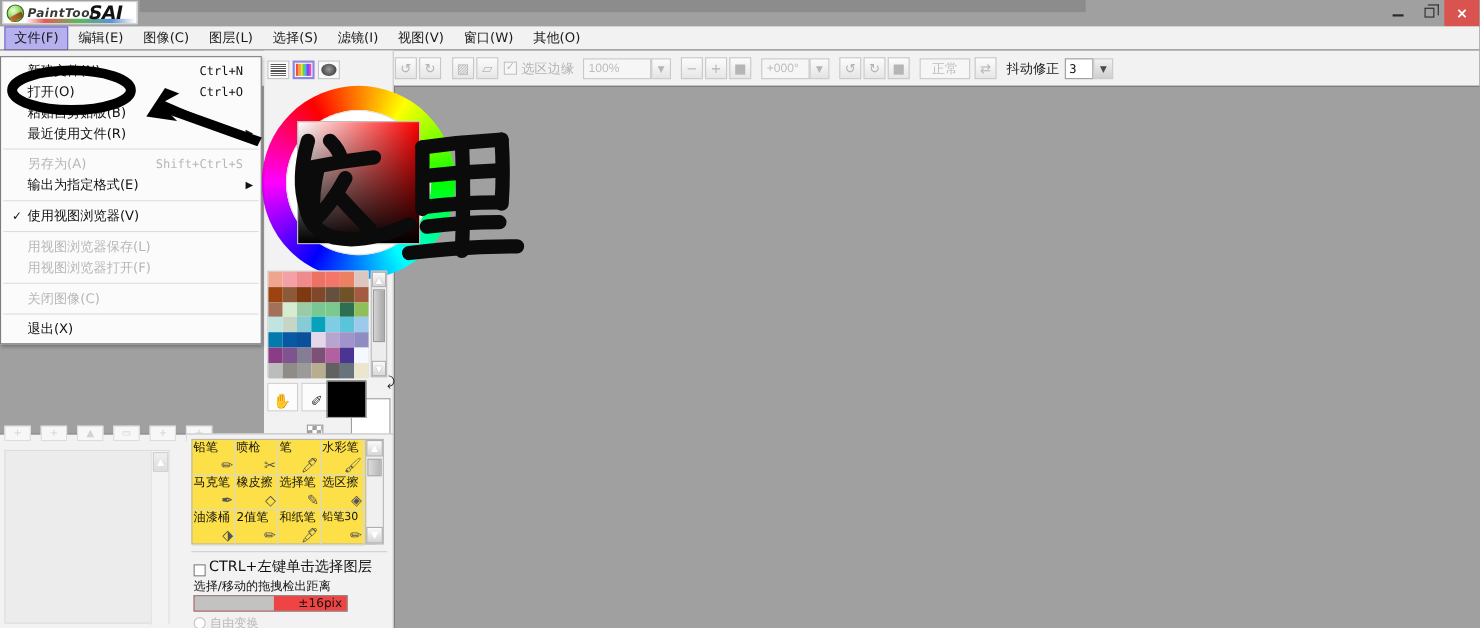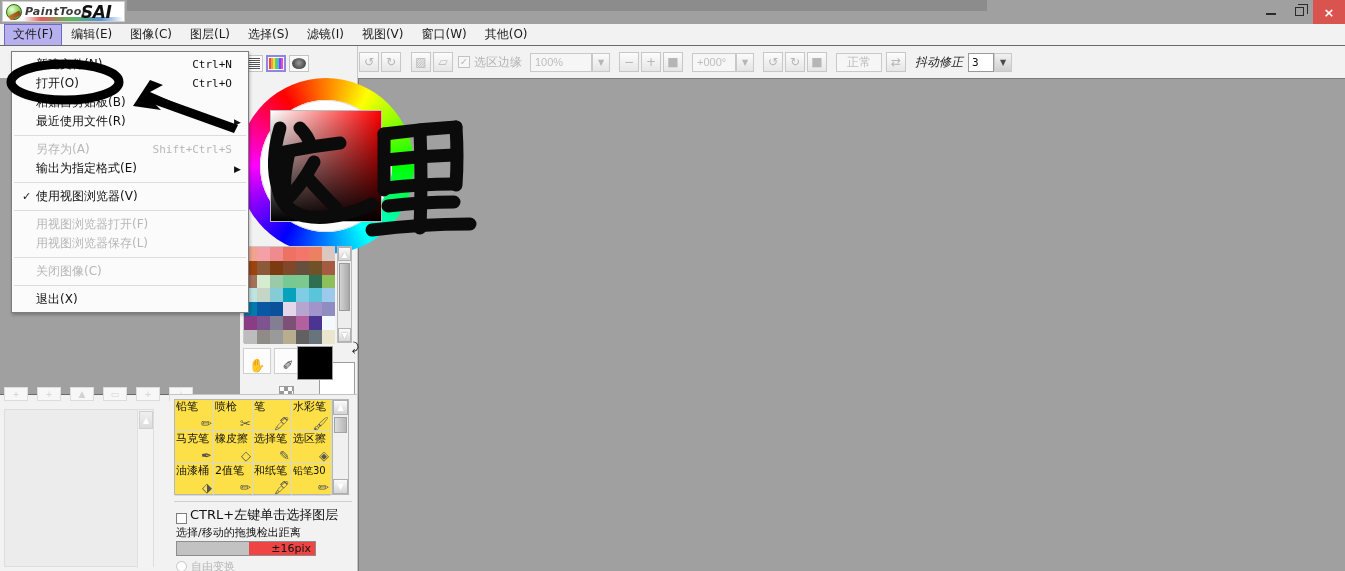--- a/index.html
+++ b/index.html
@@ -124,21 +124,21 @@
     color: #bdbdbd; font-size: 11px; display: flex; align-items: center;
     padding: 0 4px; font-family: Liberation Sans, sans-serif;
   }
   .tb-drop {
     width: 18px; height: 19px; border: 1px solid #c9c9c9;
     background: linear-gradient(#fbfbfb,#e4e4e4);
     display:flex; align-items:center; justify-content:center;
     color: #b5b5b5; font-size: 8px;
   }
   .tb-drop.dark { color: #4a4a4a; background: linear-gradient(#f2f2f2,#cfcfcf); }
-  .tb-label { font-size: 12px; color: #1a1a1a; margin: 0 5px 0 8px; font-style: italic; }
+  .tb-label { font-size: 12px; color: #1a1a1a; margin: 0 5px 0 8px; }
   .tb-num {
     height: 19px; width: 26px; border: 1px solid #9a9a9a; background: #fff;
     color: #111; font-size: 11px; display: flex; align-items: center; padding-left: 3px;
     font-family: "DejaVu Sans Mono", monospace;
   }
 
   
   .canvas-area {
     position: absolute; left: 358px; top: 78px; width: 987px; height: 493px;
     background: #a0a0a0;
@@ -289,21 +289,21 @@
   .ll-scroll {
     position:absolute; right:0px; top:0px; width:16px; height:158px; background:#f3f3f3;
     border-left:1px solid #e0e0e0;
   }
   .ll-scroll .a { width:14px; height:18px; margin:1px; background:linear-gradient(#f0f0f0,#dcdcdc);
                   border:1px solid #d0d0d0; display:flex; align-items:center; justify-content:center;
                   color:#fff; font-size:8px; }
 
   
   .dropdown {
-    position: absolute; left: 11px; top: 51px; width: 238px;
+    position: absolute; left: 0; top: 51px; width: 238px;
     background: #fbfbfb; border: 1px solid #7d7d7d;
     box-shadow: 1px 2px 3px rgba(0,0,0,.25);
     padding: 3px 0 3px 0;
     z-index: 40;
   }
   .dd-item {
     position: relative; height: 19px; display: flex; align-items: center;
     padding-left: 24px; font-size: 12px; color: #111;
   }
   .dd-item.disabled { color: #b7b7b7; }
@@ -602,24 +602,24 @@
         <span>输出为指定格式(E)</span>
         <span class="dd-arrow">▶</span>
       </div>
       <div class="dd-sep"></div>
       <div class="dd-item">
         <span class="dd-check">✓</span>
         <span>使用视图浏览器(V)</span>
       </div>
       <div class="dd-sep"></div>
       <div class="dd-item disabled">
+        <span>用视图浏览器保存(L)</span>
+      </div>
+      <div class="dd-item disabled">
         <span>用视图浏览器打开(F)</span>
-      </div>
-      <div class="dd-item disabled">
-        <span>用视图浏览器保存(L)</span>
       </div>
       <div class="dd-sep"></div>
       <div class="dd-item disabled">
         <span>关闭图像(C)</span>
       </div>
       <div class="dd-sep"></div>
       <div class="dd-item">
         <span>退出(X)</span>
       </div>
     </div>

